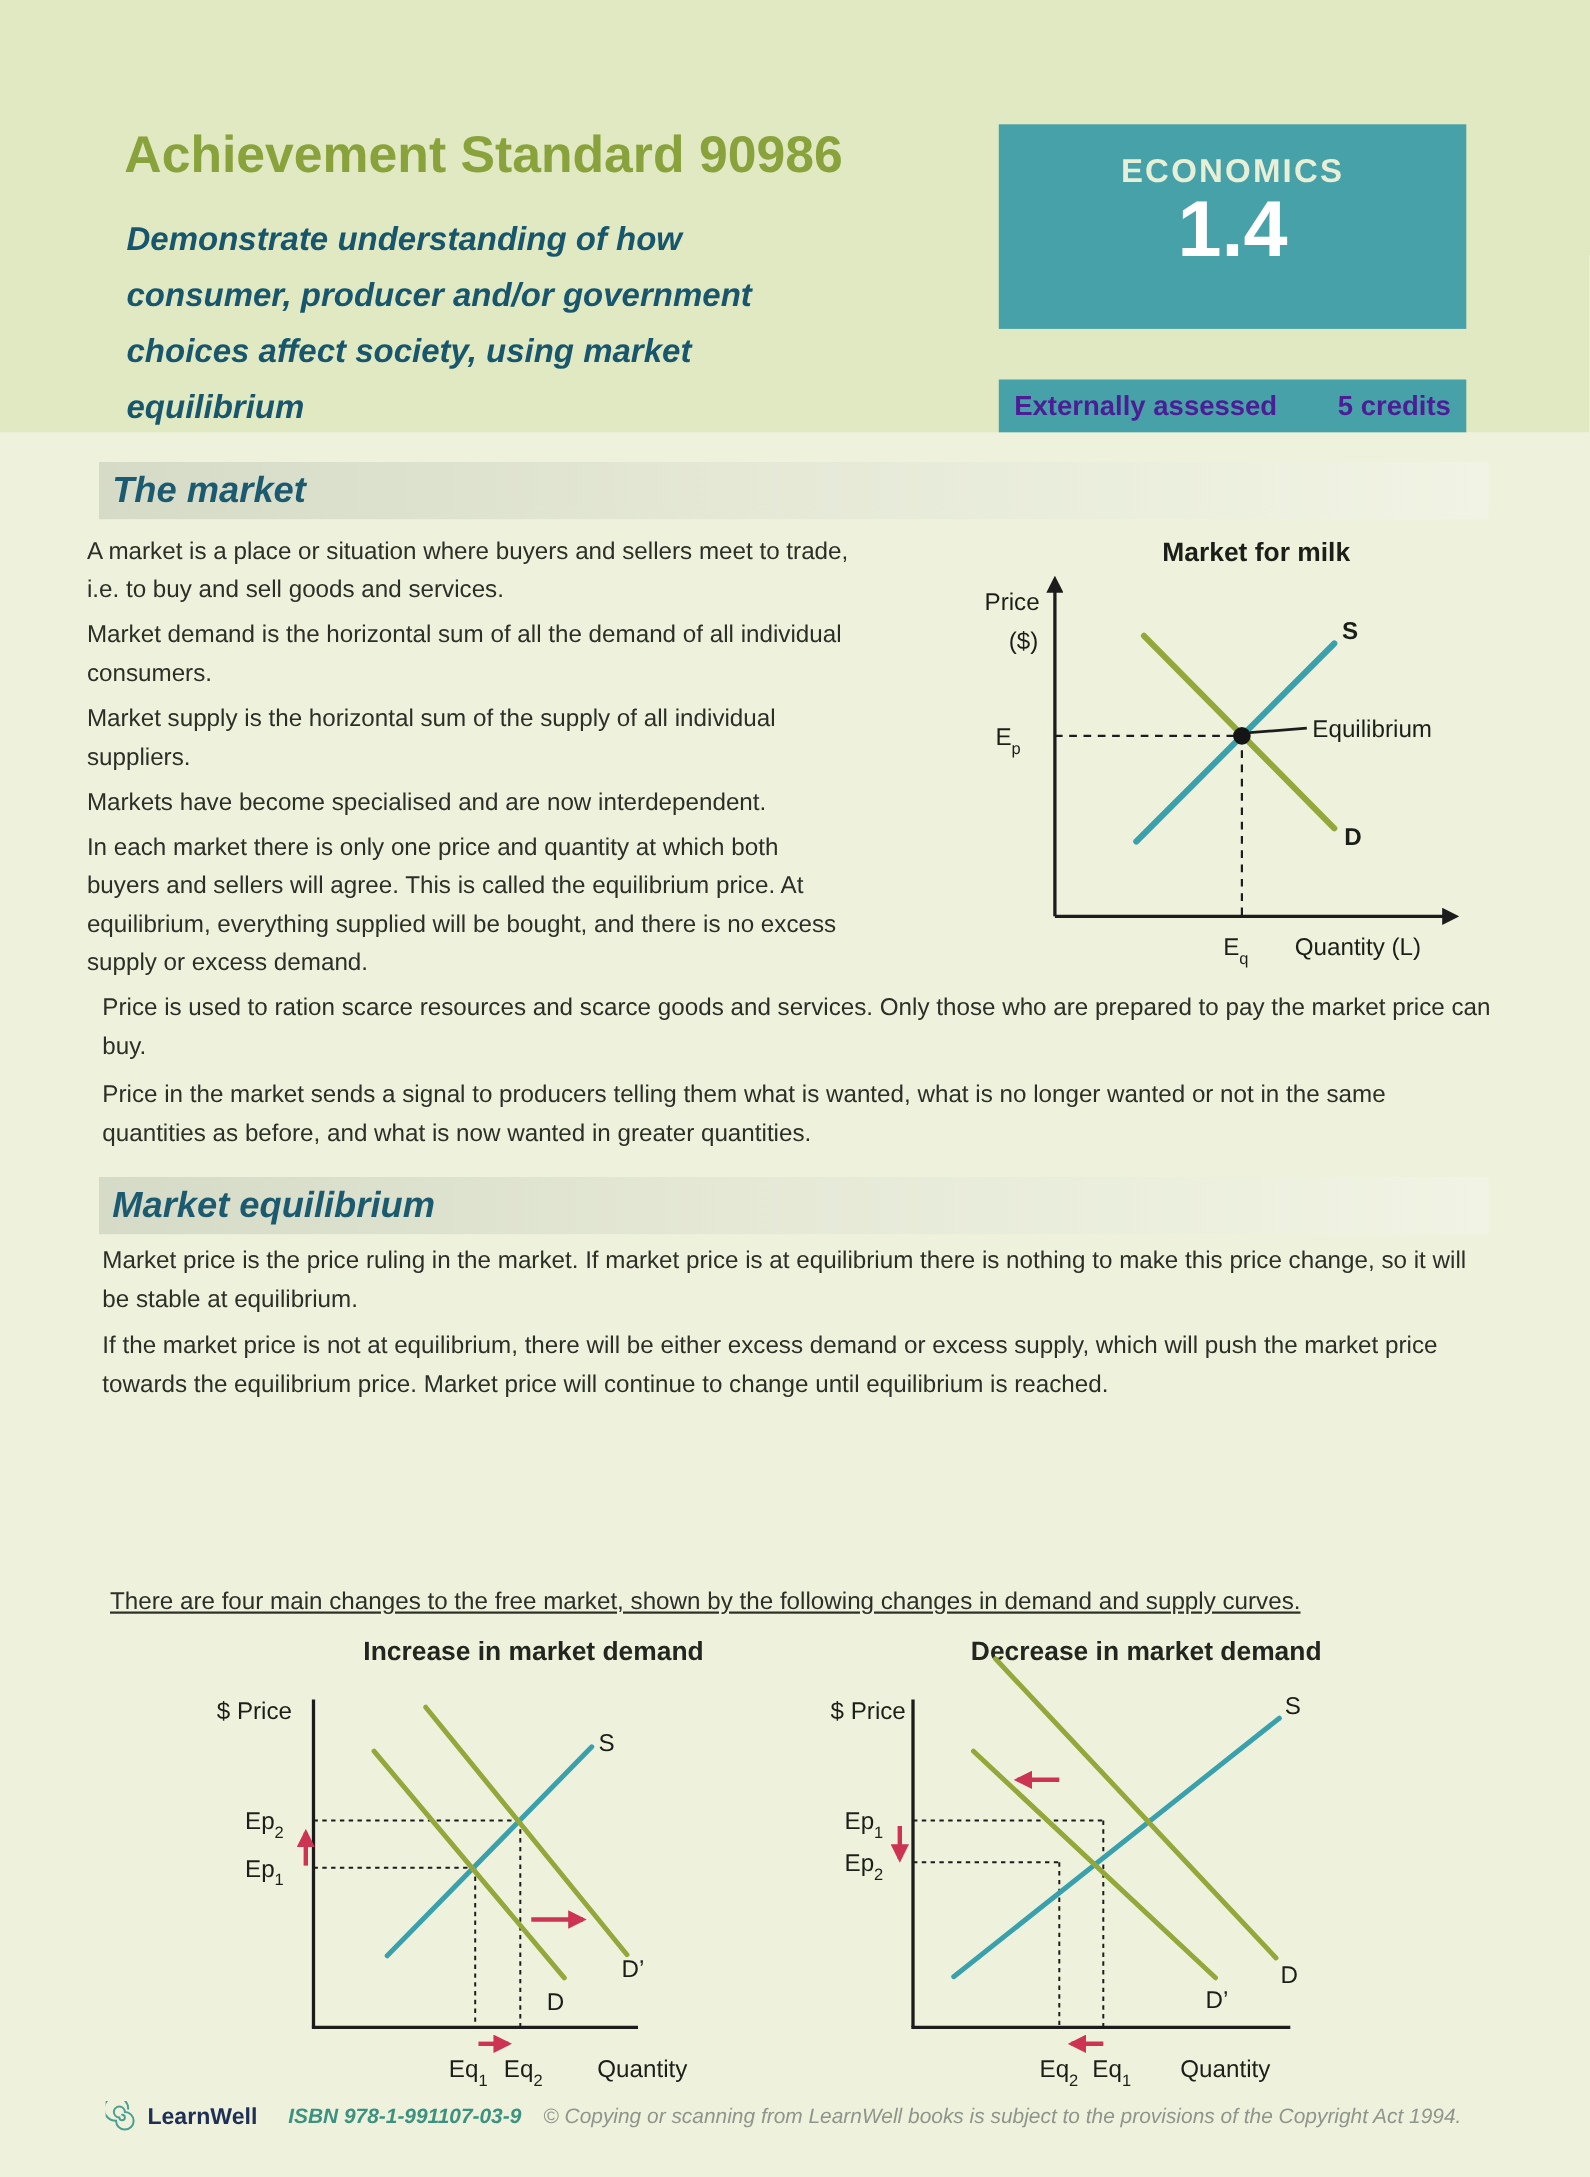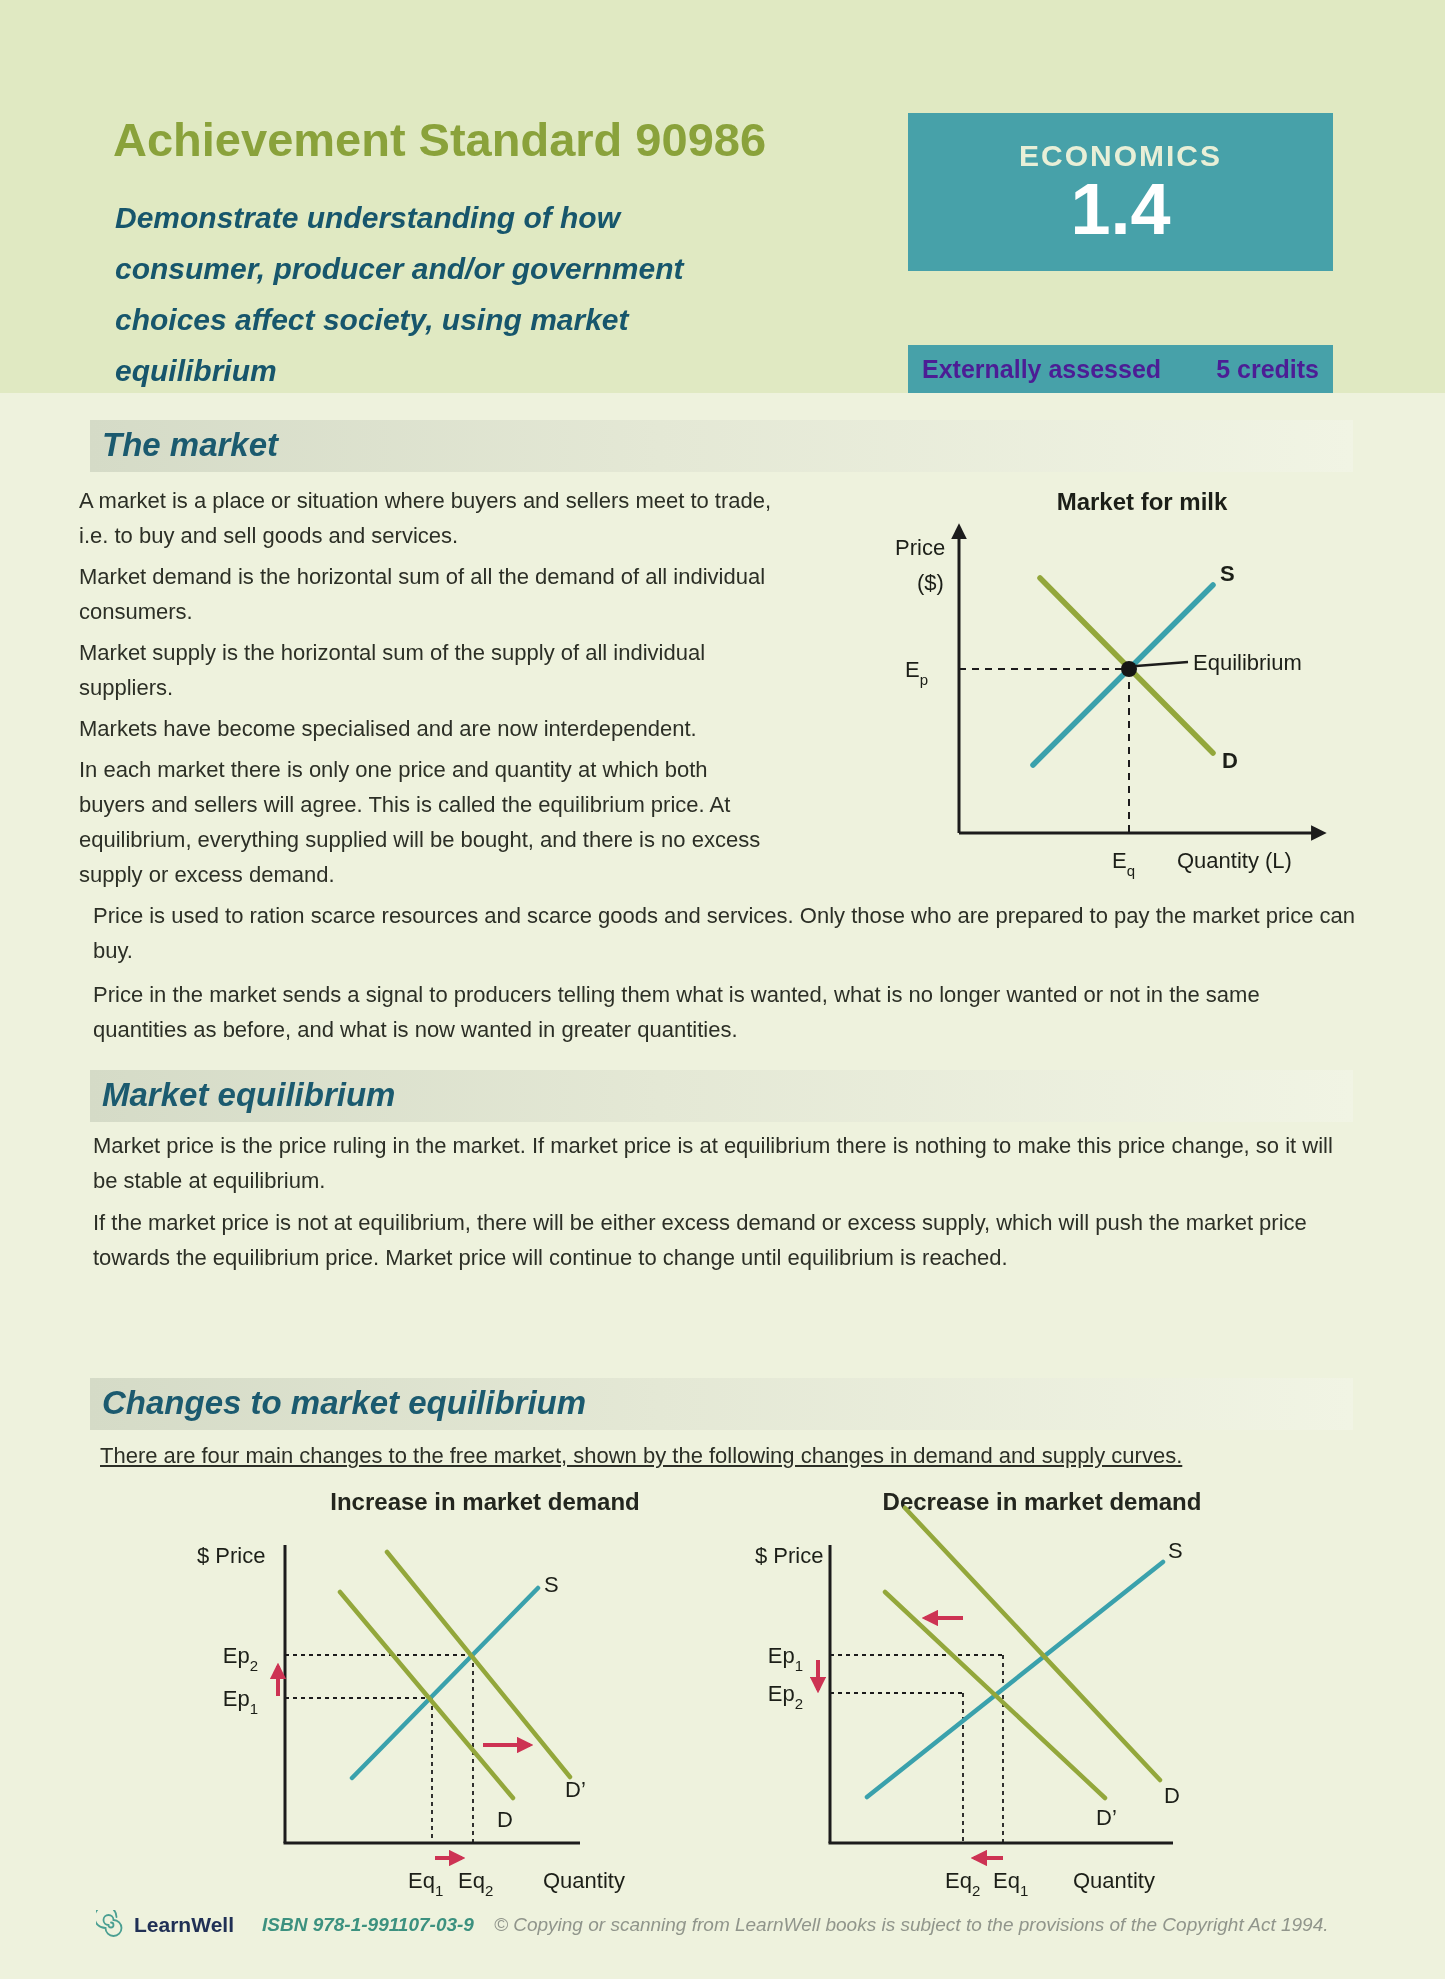--- a/index.html
+++ b/index.html
@@ -4,21 +4,21 @@
 <style>
   html,body{margin:0;padding:0;background:#eef2dd;}
   .page{position:relative;width:1445px;height:1979px;background:#eef2dd;
         font-family:"Liberation Sans",sans-serif;color:#2c2f26;overflow:hidden;}
   
   .header-band{position:absolute;left:0;top:0;width:1445px;height:393px;background:#e0e9c2;}
   .page-title{position:absolute;left:113px;top:112px;margin:0;font-size:47px;font-weight:bold;
               color:#8aa23b;letter-spacing:0;}
   .subtitle{position:absolute;left:115px;top:192px;width:640px;font-size:30px;line-height:51px;
             font-weight:bold;font-style:italic;color:#17566c;}
-  .badge-box{position:absolute;left:908px;top:113px;width:425px;height:158px;background:#47a1a9;
+  .badge-box{position:absolute;left:908px;top:113px;width:425px;height:186px;background:#47a1a9;
              display:flex;flex-direction:column;align-items:center;}
   .badge-subject{margin-top:26px;font-size:30px;font-weight:bold;letter-spacing:2px;color:#e8efd7;}
   .badge-level{font-size:72px;font-weight:bold;color:#ffffff;line-height:1;}
   .badge-bar{position:absolute;left:908px;top:345px;width:425px;height:48px;background:#47a1a9;
              display:flex;justify-content:space-between;align-items:center;box-sizing:border-box;
              padding:0 14px;font-size:25px;font-weight:bold;color:#4c1d95;}
   
   .band{position:absolute;left:90px;width:1263px;height:52px;
         background:linear-gradient(90deg,#d5dbc7 0%,#e4e8d5 45%,#f1f4e4 100%);}
   .band h2{margin:0;padding:6px 0 0 12px;font-size:33px;font-weight:bold;font-style:italic;
@@ -125,23 +125,20 @@
   </div>
 
   <div class="band band-equilibrium">
     <h2>Market equilibrium</h2>
   </div>
   <div class="eq-paras">
     <p class="para">Market price is the price ruling in the market. If market price is at equilibrium there is nothing to make this price change, so it will be stable at equilibrium.</p>
     <p class="para">If the market price is not at equilibrium, there will be either excess demand or excess supply, which will push the market price towards the equilibrium price. Market price will continue to change until equilibrium is reached.</p>
   </div>
 
-  <div class="band band-changes">
-    <h2>Changes to market equilibrium</h2>
-  </div>
   <p class="changes-intro">There are four main changes to the free market, shown by the following changes in demand and supply curves.</p>
 
   <div class="chart-title left">Increase in market demand</div>
   <div class="chart-title right">Decrease in market demand</div>
 
   <svg class="chart-svg increase-chart" width="580" height="410" viewBox="0 0 580 410">
     <text x="57" y="63">$ Price</text>
     <line class="axis" x1="145" y1="45" x2="145" y2="343"></line>
     <line class="axis" x1="143.5" y1="343" x2="440" y2="343"></line>
     <line class="dash2" x1="145" y1="155" x2="333" y2="155"></line>

